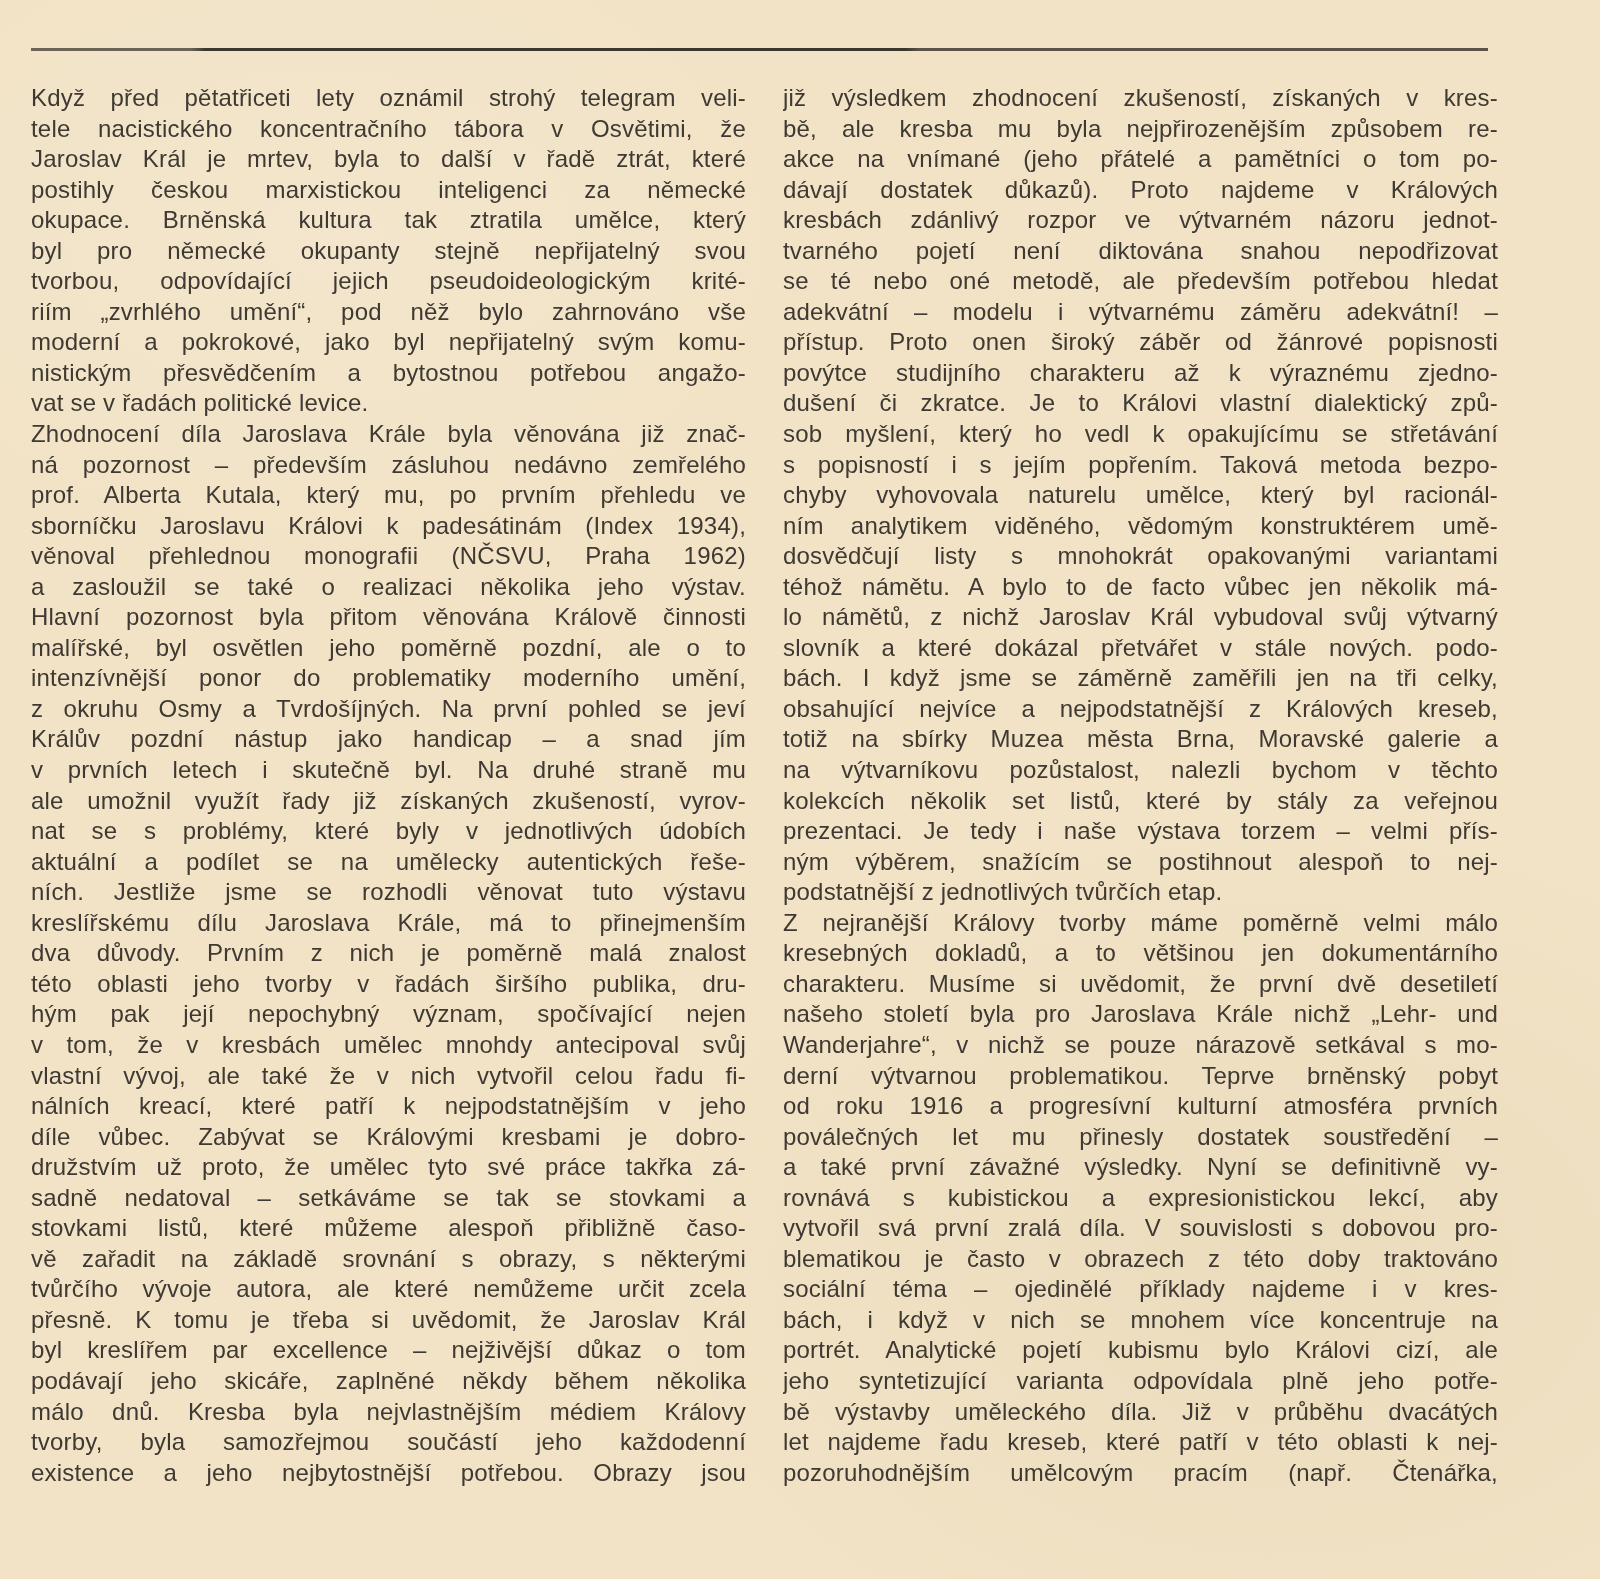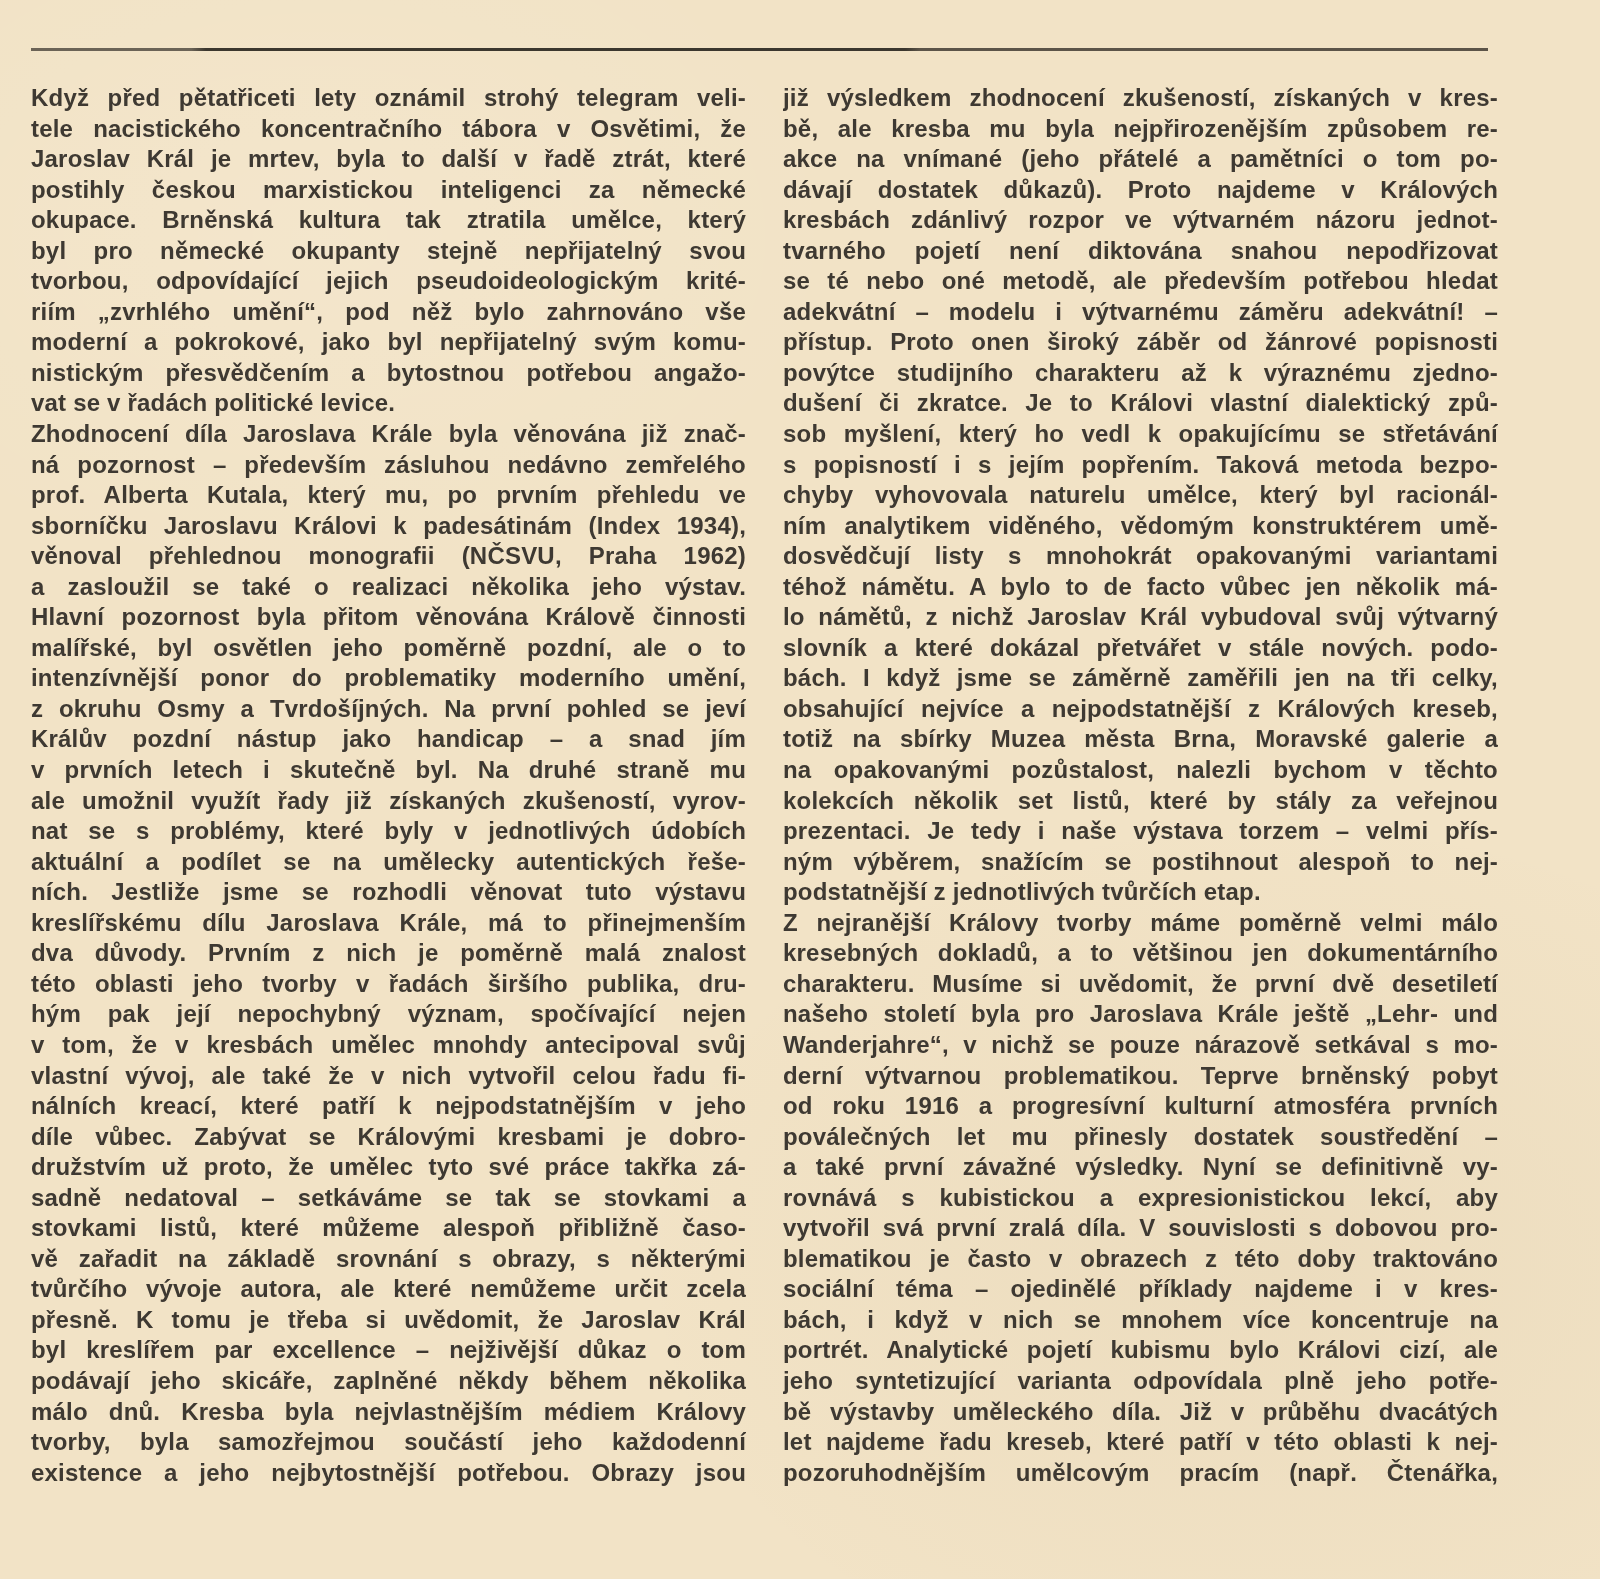--- a/index.html
+++ b/index.html
@@ -42,21 +42,20 @@
     position: absolute;
     left: 31px;
     top: 83px;
     width: 1467px;
     display: flex;
     gap: 37px;
   }
   .column {
     width: 715px;
     color: var(--ink);
-    font-weight: bold;
   }
   .paragraph {
     margin: 0;
   }
   .line {
     font-size: 24px;
     line-height: 30.55px;
     height: 30.55px;
     letter-spacing: 0.2px;
     text-align: justify;
@@ -144,31 +143,31 @@
           <div class="line">s popisností i s jejím popřením. Taková metoda bezpo-</div>
           <div class="line">chyby vyhovovala naturelu umělce, který byl racionál-</div>
           <div class="line">ním analytikem viděného, vědomým konstruktérem umě-</div>
           <div class="line">dosvědčují listy s mnohokrát opakovanými variantami</div>
           <div class="line">téhož námětu. A bylo to de facto vůbec jen několik má-</div>
           <div class="line">lo námětů, z nichž Jaroslav Král vybudoval svůj výtvarný</div>
           <div class="line">slovník a které dokázal přetvářet v stále nových. podo-</div>
           <div class="line">bách. I když jsme se záměrně zaměřili jen na tři celky,</div>
           <div class="line">obsahující nejvíce a nejpodstatnější z Králových kreseb,</div>
           <div class="line">totiž na sbírky Muzea města Brna, Moravské galerie a</div>
-          <div class="line">na opakovanými pozůstalost, nalezli bychom v těchto</div>
+          <div class="line">na výtvarníkovu pozůstalost, nalezli bychom v těchto</div>
           <div class="line">kolekcích několik set listů, které by stály za veřejnou</div>
           <div class="line">prezentaci. Je tedy i naše výstava torzem – velmi přís-</div>
           <div class="line">ným výběrem, snažícím se postihnout alespoň to nej-</div>
           <div class="line last">podstatnější z jednotlivých tvůrčích etap.</div>
         </div>
         <div class="paragraph">
           <div class="line">Z nejranější Královy tvorby máme poměrně velmi málo</div>
           <div class="line">kresebných dokladů, a to většinou jen dokumentárního</div>
           <div class="line">charakteru. Musíme si uvědomit, že první dvě desetiletí</div>
-          <div class="line">našeho století byla pro Jaroslava Krále ještě „Lehr- und</div>
+          <div class="line">našeho století byla pro Jaroslava Krále nichž „Lehr- und</div>
           <div class="line">Wanderjahre“, v nichž se pouze nárazově setkával s mo-</div>
           <div class="line">derní výtvarnou problematikou. Teprve brněnský pobyt</div>
           <div class="line">od roku 1916 a progresívní kulturní atmosféra prvních</div>
           <div class="line">poválečných let mu přinesly dostatek soustředění –</div>
           <div class="line">a také první závažné výsledky. Nyní se definitivně vy-</div>
           <div class="line">rovnává s kubistickou a expresionistickou lekcí, aby</div>
           <div class="line">vytvořil svá první zralá díla. V souvislosti s dobovou pro-</div>
           <div class="line">blematikou je často v obrazech z této doby traktováno</div>
           <div class="line">sociální téma – ojedinělé příklady najdeme i v kres-</div>
           <div class="line">bách, i když v nich se mnohem více koncentruje na</div>

